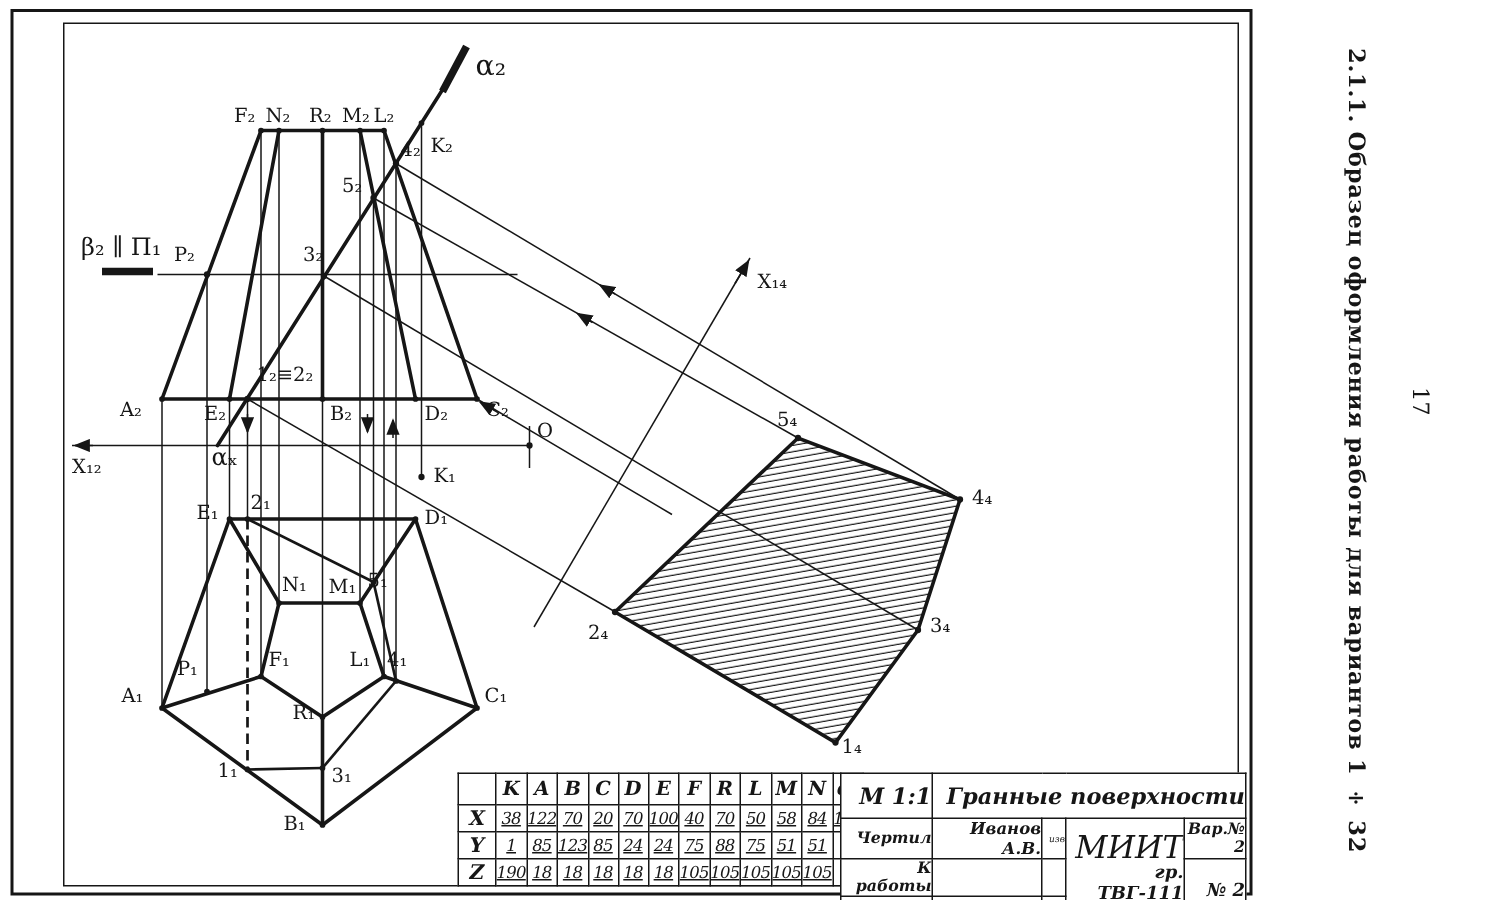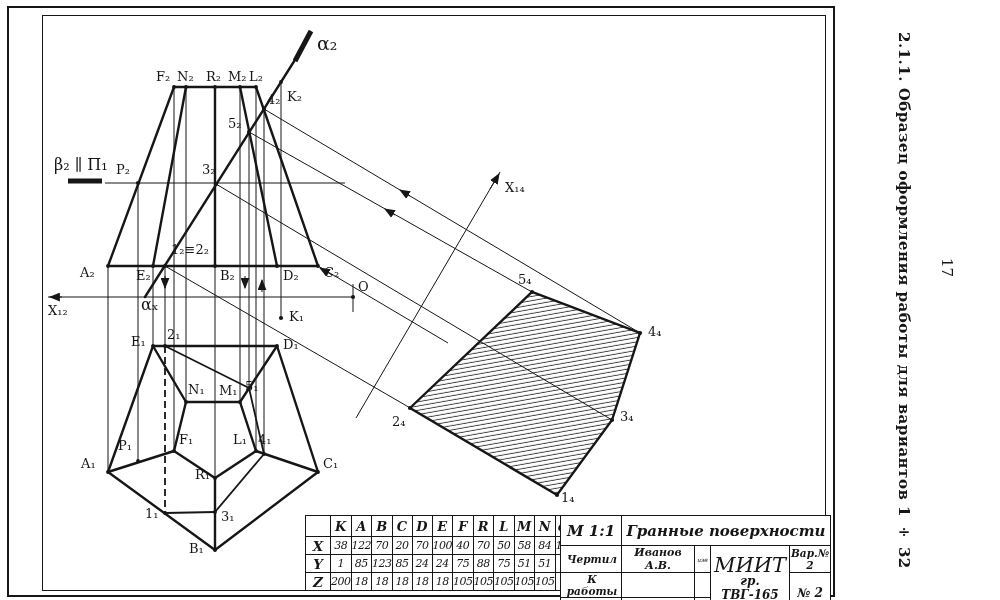--- a/index.html
+++ b/index.html
@@ -10,25 +10,25 @@
   #drawing{position:absolute;left:0;top:0;}
   .lbl{font-family:"DejaVu Serif",serif;font-size:13px;fill:#161616;}
   .lbl-big{font-size:19px;}
   .lbl-med{font-size:16px;}
   
   #coord-table{position:absolute;left:305px;top:515px;border-collapse:collapse;
     font-family:"DejaVu Serif",serif;font-style:italic;table-layout:fixed;background:#fff;}
   #coord-table td{border:1.4px solid #161616;text-align:center;padding:0;overflow:hidden;}
   #coord-table .hd{font-weight:bold;font-size:13px;height:20px;}
   #coord-table .rl{font-weight:bold;font-size:13.5px;}
-  #coord-table .vl{font-size:11px;height:17px;letter-spacing:-0.5px;}
+  #coord-table .vl{font-size:11px;height:17px;letter-spacing:-0.5px;text-decoration:underline;}
   
   #title-block{position:absolute;left:560px;top:515px;border-collapse:collapse;
     font-family:"DejaVu Serif",serif;font-style:italic;table-layout:fixed;background:#fff;}
-  #title-block td{border:1.4px solid #161616;padding:0;text-align:center;vertical-align:middle;overflow:hidden;}
+  #title-block td{border:1.4px solid #161616;padding:0;text-align:right;vertical-align:middle;overflow:hidden;}
   .tb-scale{font-size:15px;font-weight:bold;}
   .tb-title{font-size:15px;font-weight:bold;}
   .tb-lab{font-size:10.5px;text-align:left;padding-left:2px !important;font-weight:bold;}
   .tb-name{font-size:11px;font-weight:bold;}
   .tb-tiny{font-size:6px;}
   .tb-org-main{font-size:21px;font-weight:normal;display:block;line-height:17px;}
   .tb-org-sub{font-size:12px;font-weight:bold;display:block;line-height:14px;}
   .tb-var{font-size:10.5px;font-weight:bold;}
   .tb-num{font-size:12px;font-weight:bold;}
   
@@ -266,21 +266,21 @@
         <td class="vl">24</td>
         <td class="vl">75</td>
         <td class="vl">88</td>
         <td class="vl">75</td>
         <td class="vl">51</td>
         <td class="vl">51</td>
         <td class="vl">0</td>
       </tr>
       <tr>
         <td class="rl">Z</td>
-        <td class="vl">200</td>
+        <td class="vl">190</td>
         <td class="vl">18</td>
         <td class="vl">18</td>
         <td class="vl">18</td>
         <td class="vl">18</td>
         <td class="vl">18</td>
         <td class="vl">105</td>
         <td class="vl">105</td>
         <td class="vl">105</td>
         <td class="vl">105</td>
         <td class="vl">105</td>
@@ -294,21 +294,21 @@
     <tr>
       <td class="tb-scale" style="width:60px;height:29px">М 1:1</td>
       <td class="tb-title" colspan="4">Гранные поверхности</td>
     </tr>
     <tr>
       <td class="tb-lab" style="height:14px">Чертил</td>
       <td class="tb-name" style="width:72px">Иванов А.В.</td>
       <td class="tb-tiny" style="width:15px">изв</td>
       <td rowspan="3" style="width:78px">
         <span class="tb-org-main">МИИТ</span>
-        <span class="tb-org-sub">гр. ТВГ-165</span>
+        <span class="tb-org-sub">гр. ТВГ-111</span>
       </td>
       <td class="tb-var" style="width:40px">Вар.№ 2</td>
     </tr>
     <tr>
       <td class="tb-lab" style="height:14px">К работы</td>
       <td></td>
       <td></td>
       <td class="tb-num" rowspan="2">№ 2</td>
     </tr>
     <tr>

